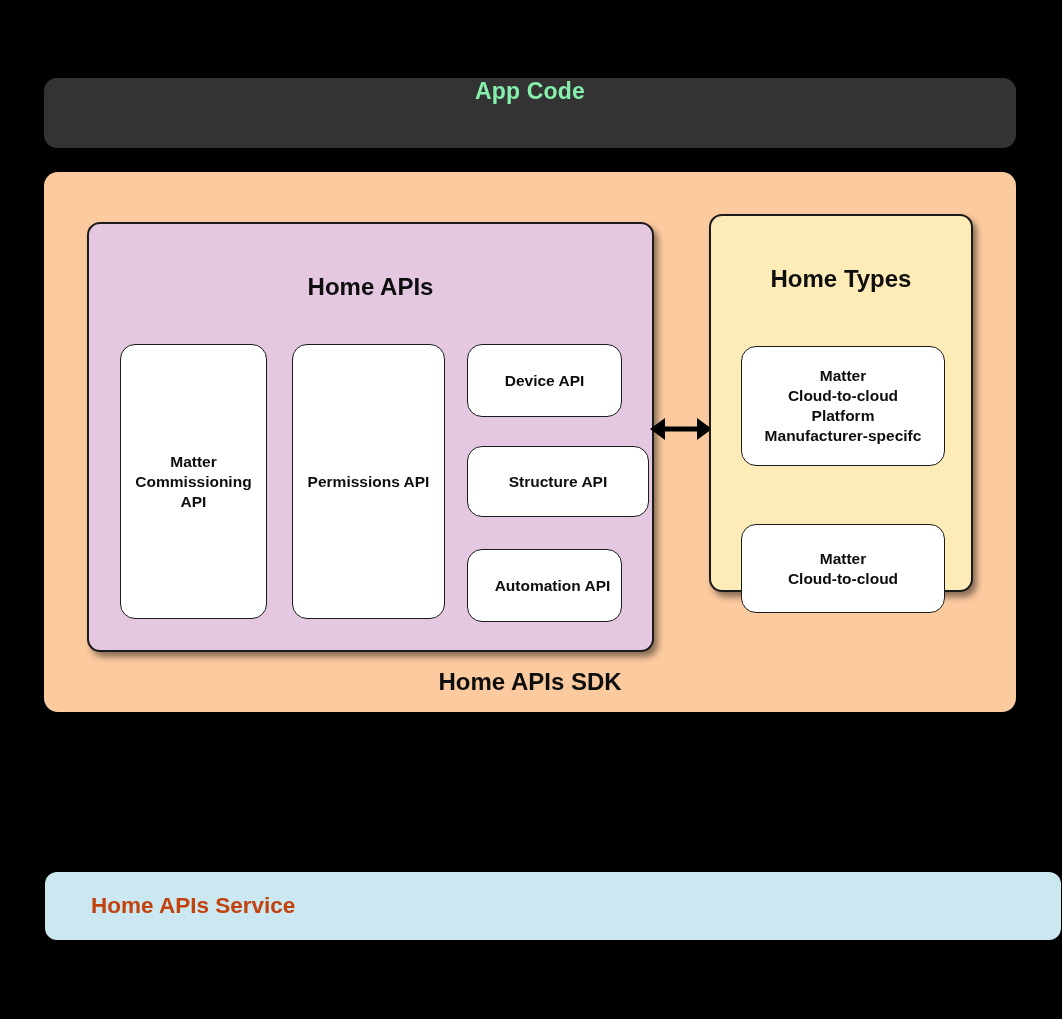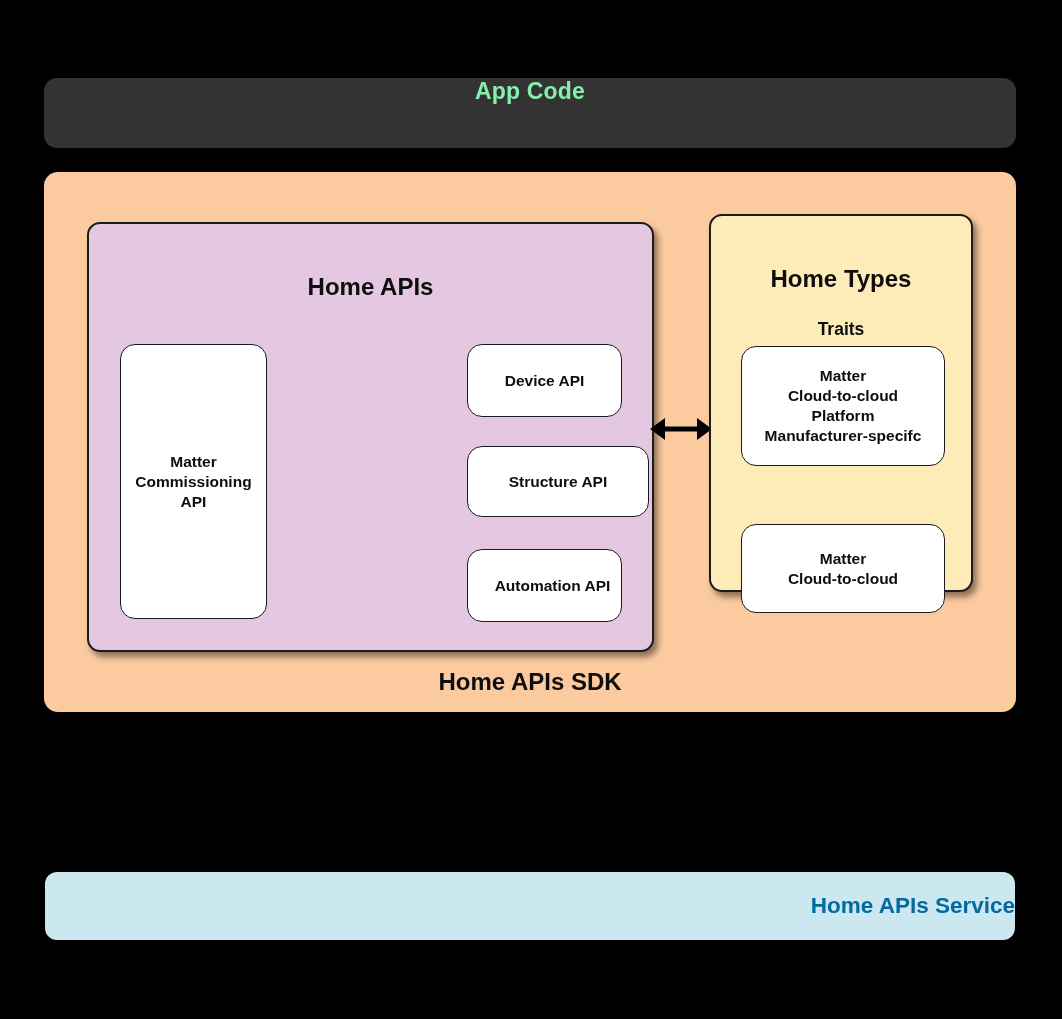--- a/index.html
+++ b/index.html
@@ -114,23 +114,23 @@
     width: 62px; height: 26px;
   }
 
   
   .service {
     position: absolute;
     left: 45px; top: 872px;
     width: 970px; height: 68px;
     background: #cbe7f0;
     border-radius: 12px;
-    display: flex; align-items: center; justify-content: flex-end;
-    color: #0369a1;
-    font-size: 22.5px; font-weight: 700;
+    display: flex; align-items: center; justify-content: flex-start;
+    color: #c2410c;
+    font-size: 22.5px; font-weight: 700; padding-left: 46px;
   }
 </style>
 </head>
 <body>
 
 <div class="canvas">
 
   <div class="app-code">
     <span>App Code</span>
   </div>
@@ -139,20 +139,23 @@
 
     <div class="panel home-apis">
       <div class="panel-title">Home APIs</div>
 
       <div class="card card-matter-commissioning">
         <span class="lines">Matter
 Commissioning
 API</span>
       </div>
 
+      <div class="card card-permissions">
+        <span class="lines">Permissions API</span>
+      </div>
 
       <div class="card card-device">
         <span class="lines">Device API</span>
       </div>
 
       <div class="card card-structure">
         <span class="lines">Structure API</span>
       </div>
 
       <div class="card card-automation">
@@ -162,21 +165,20 @@
 
     <svg class="arrow" viewBox="0 0 62 26" xmlns="http://www.w3.org/2000/svg">
       <line x1="12" y1="13" x2="50" y2="13" stroke="#000000" stroke-width="5"></line>
       <polygon points="15,2 0,13 15,24" fill="#000000"></polygon>
       <polygon points="47,2 62,13 47,24" fill="#000000"></polygon>
     </svg>
 
     <div class="panel home-types">
       <div class="panel-title">Home Types</div>
 
-      <div class="section-heading heading-traits">Traits</div>
 
       <div class="card card-traits">
         <span class="lines">Matter
 Cloud-to-cloud
 Platform
 Manufacturer-specifc</span>
       </div>
 
 
       <div class="card card-device-types">

